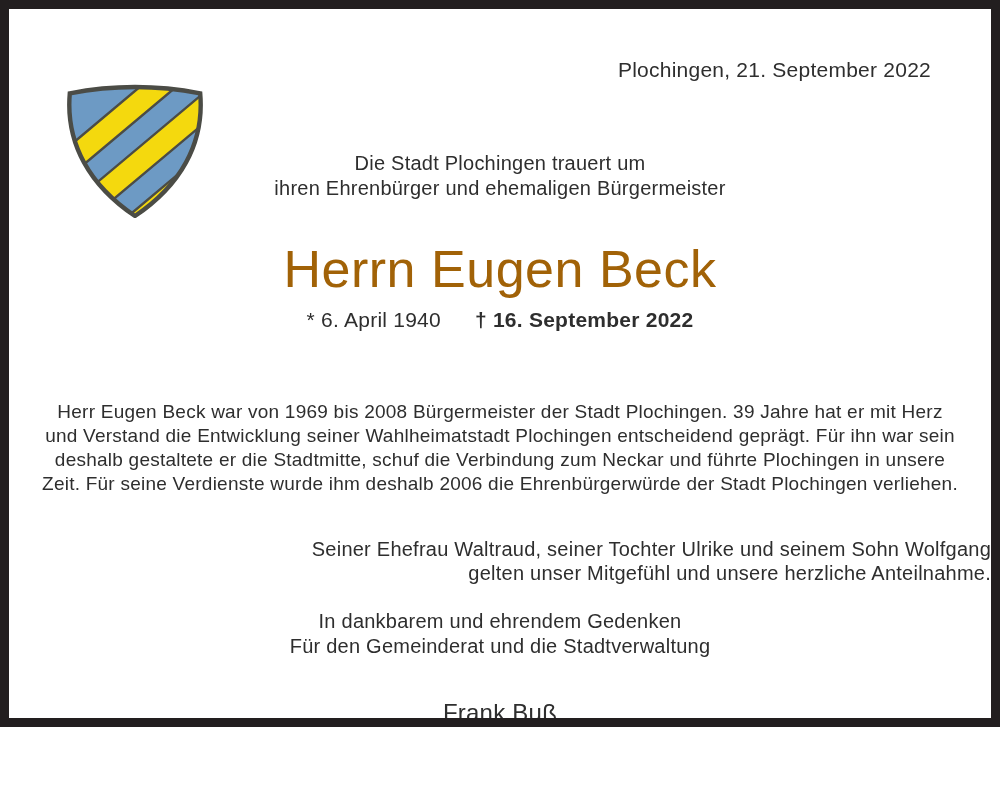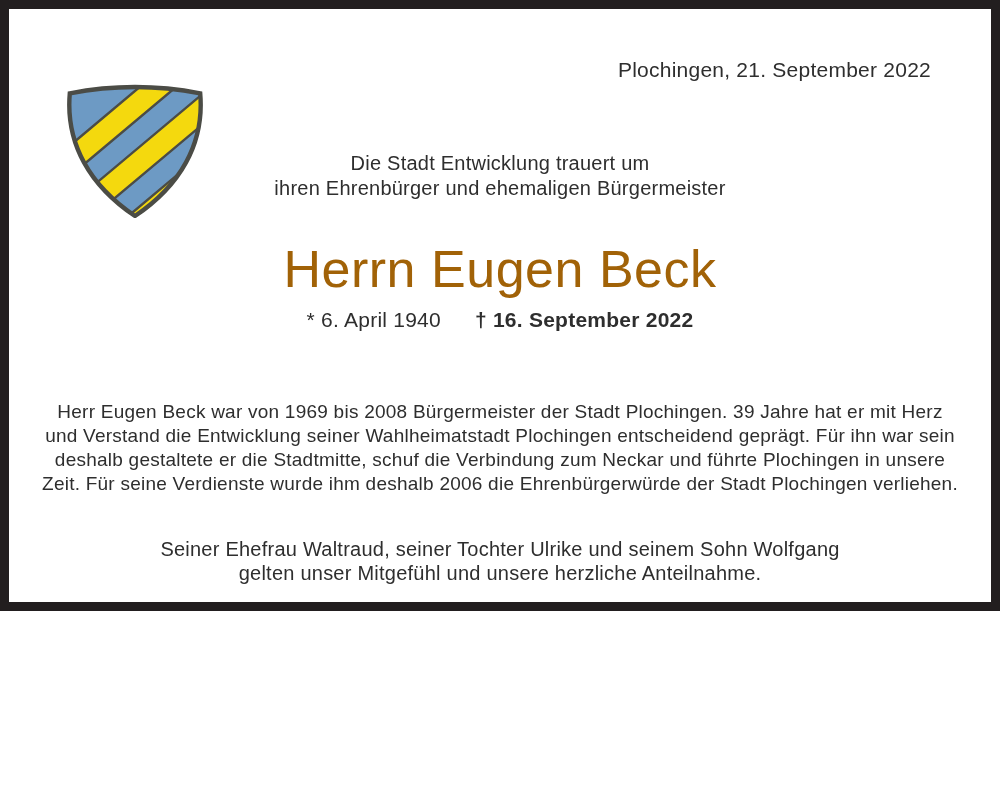--- a/index.html
+++ b/index.html
@@ -11,21 +11,21 @@
   }
   *{margin:0;padding:0;box-sizing:border-box;}
   html,body{background:#ffffff;}
   body{
     font-family:"Liberation Sans","DejaVu Sans",sans-serif;
     color:var(--ink);
   }
   .page{
     position:relative;
     width:1000px;
-    height:611px;
+    height:727px;
     background:#ffffff;
     border:9px solid var(--frame);
     overflow:hidden;
     letter-spacing:0.015em;
   }
   .dateline{
     position:absolute;
     top:49px; right:60px;
     font-size:21px;
     white-space:nowrap;
@@ -62,20 +62,21 @@
   .obituary{
     top:367px;
     font-size:19px;
     line-height:24px;
     margin-top:24px;
   }
   .condolence{
     top:528px;
     font-size:20px;
     line-height:24px;
+    text-align:right;
   }
   .remembrance{
     top:600px;
     font-size:20px;
     line-height:25px;
   }
   .signature{
     top:691px;
     font-size:24px;
     line-height:25px;
@@ -99,21 +100,21 @@
       <g transform="rotate(-40 75 75)" style="stroke:var(--crest_outline)" stroke-width="2.5">
         <rect x="-85" y="34" width="330" height="24" style="fill:var(--crest_yellow)"></rect>
         <rect x="-85" y="81" width="330" height="24" style="fill:var(--crest_yellow)"></rect>
         <rect x="-85" y="128" width="330" height="24" style="fill:var(--crest_yellow)"></rect>
       </g>
     </g>
     <path d="M 8 24 Q 75 11 142 24 C 146.5 76 121 119 75 150 C 29 119 3.5 76 8 24 Z" fill="none" style="stroke:var(--crest_outline)" stroke-width="4.5"></path>
   </svg>
 
   <div class="center-block intro">
-    <div>Die Stadt Entwicklung trauert um</div>
+    <div>Die Stadt Plochingen trauert um</div>
     <div>ihren Ehrenbürger und ehemaligen Bürgermeister</div>
   </div>
 
   <h1 class="center-block name">Herrn Eugen Beck</h1>
 
   <div class="center-block vitals">
     <span>* 6. April 1940</span><span class="death">† 16. September 2022</span>
   </div>
 
   <div class="center-block obituary">
@@ -121,19 +122,23 @@
     <div>und Verstand die Entwicklung seiner Wahlheimatstadt Plochingen entscheidend geprägt. Für ihn war sein</div>
     <div>deshalb gestaltete er die Stadtmitte, schuf die Verbindung zum Neckar und führte Plochingen in unsere</div>
     <div>Zeit. Für seine Verdienste wurde ihm deshalb 2006 die Ehrenbürgerwürde der Stadt Plochingen verliehen.</div>
   </div>
 
   <div class="center-block condolence">
     <div>Seiner Ehefrau Waltraud, seiner Tochter Ulrike und seinem Sohn Wolfgang</div>
     <div>gelten unser Mitgefühl und unsere herzliche Anteilnahme.</div>
   </div>
 
+  <div class="center-block remembrance">
+    <div>In dankbarem und ehrendem Gedenken</div>
+    <div>Für den Gemeinderat und die Stadtverwaltung</div>
+  </div>
 
   <div class="center-block signature">
     <div>Frank Buß</div>
     <div>Bürgermeister</div>
   </div>
 
 </div>
 
 </body></html>

